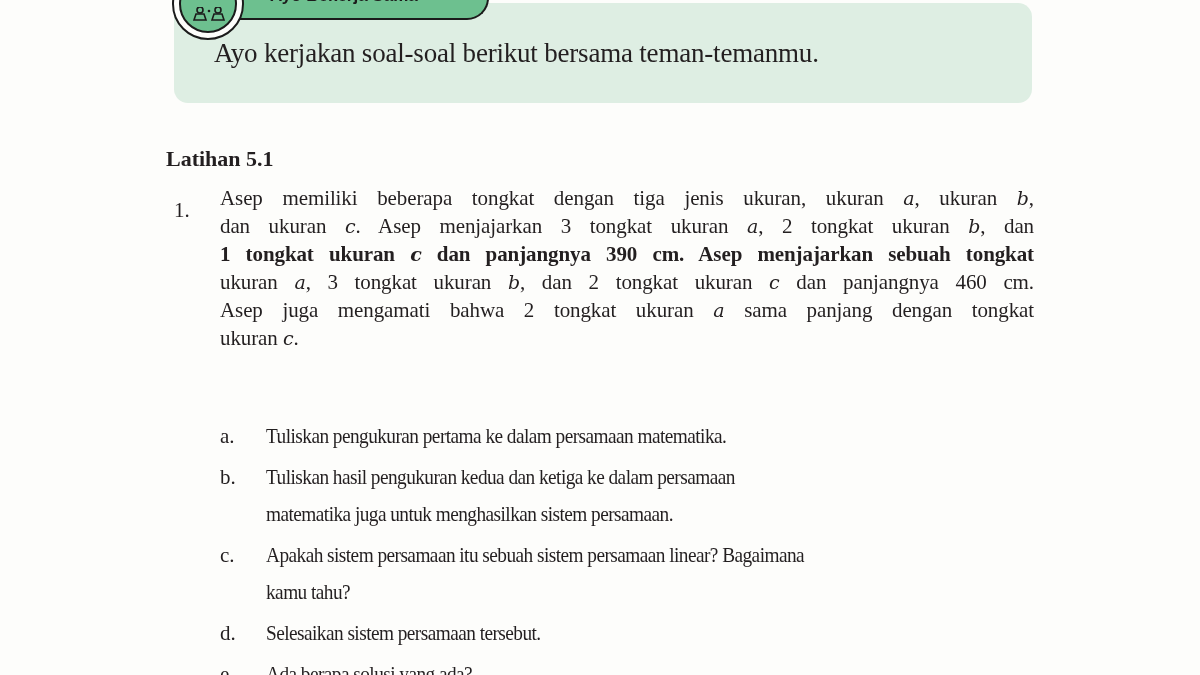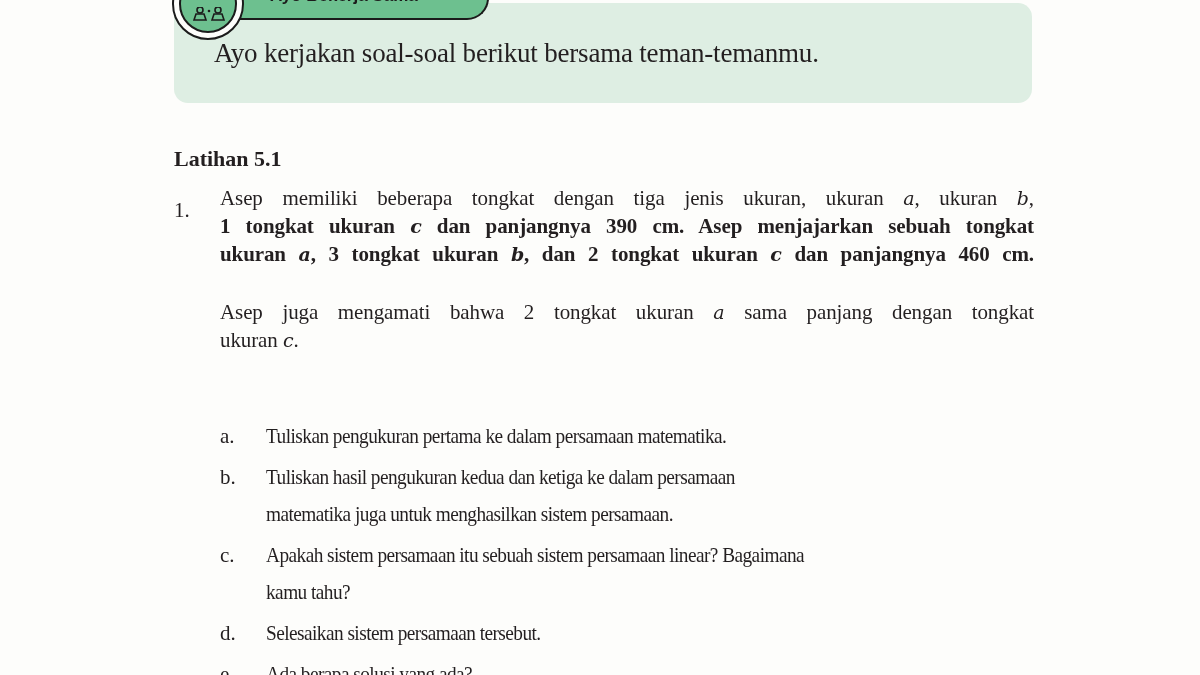--- a/index.html
+++ b/index.html
@@ -75,21 +75,21 @@
       border: 2px solid #1b1b1b;
       box-sizing: border-box;
     }
     .badge-inner svg {
       position: absolute;
       left: 10px;
       top: 30px;
     }
     .heading {
       position: absolute;
-      left: 174px;
+      left: 166px;
       top: 146px;
       font-size: 22px;
       font-weight: bold;
     }
     .q-num {
       position: absolute;
       left: 174px;
       top: 198px;
       font-size: 21px;
     }
@@ -148,23 +148,24 @@
     </svg>
   </div>
 </div>
 <div class="callout-text">Ayo kerjakan soal-soal berikut bersama teman-temanmu.</div>
 
 <div class="heading">Latihan 5.1</div>
 
 <div class="q-num">1.</div>
 <div class="q-body" id="q-body">
     <div style="text-align: justify; text-align-last: justify;">Asep memiliki beberapa tongkat dengan tiga jenis ukuran, ukuran <i>a</i>, ukuran <i>b</i>,</div>
+    <div style="text-align: justify; text-align-last: justify;">dan ukuran <i>c</i>. Asep menjajarkan 3 tongkat ukuran <i>a</i>, 2 tongkat ukuran <i>b</i>, dan</div>
     <div style="text-align: justify; text-align-last: justify; font-weight: bold;">1 tongkat ukuran <i>c</i> dan panjangnya 390 cm. Asep menjajarkan sebuah tongkat</div>
-    <div style="text-align: justify; text-align-last: justify; font-weight: bold;">ukuran <i>a</i>, 3 tongkat ukuran <i>b</i>, dan 2 tongkat ukuran <i>c</i> dan panjangnya 460 cm.</div>
-    <div style="text-align: justify; text-align-last: justify; margin-top: 30px;">Asep juga mengamati bahwa 2 tongkat ukuran <i>a</i> sama panjang dengan tongkat</div>
+    <div style="text-align: justify; text-align-last: justify;">ukuran <i>a</i>, 3 tongkat ukuran <i>b</i>, dan 2 tongkat ukuran <i>c</i> dan panjangnya 460 cm.</div>
+    <div style="text-align: justify; text-align-last: justify;">Asep juga mengamati bahwa 2 tongkat ukuran <i>a</i> sama panjang dengan tongkat</div>
     <div>ukuran <i>c</i>.</div>
   </div>
 
 <div id="subs">
     <div class="sub" style="top: 418px;">
       <span class="sub-letter">a.</span>
       <div class="sub-text">
         <div>Tuliskan pengukuran pertama ke dalam persamaan matematika.</div>
       </div>
     </div>

